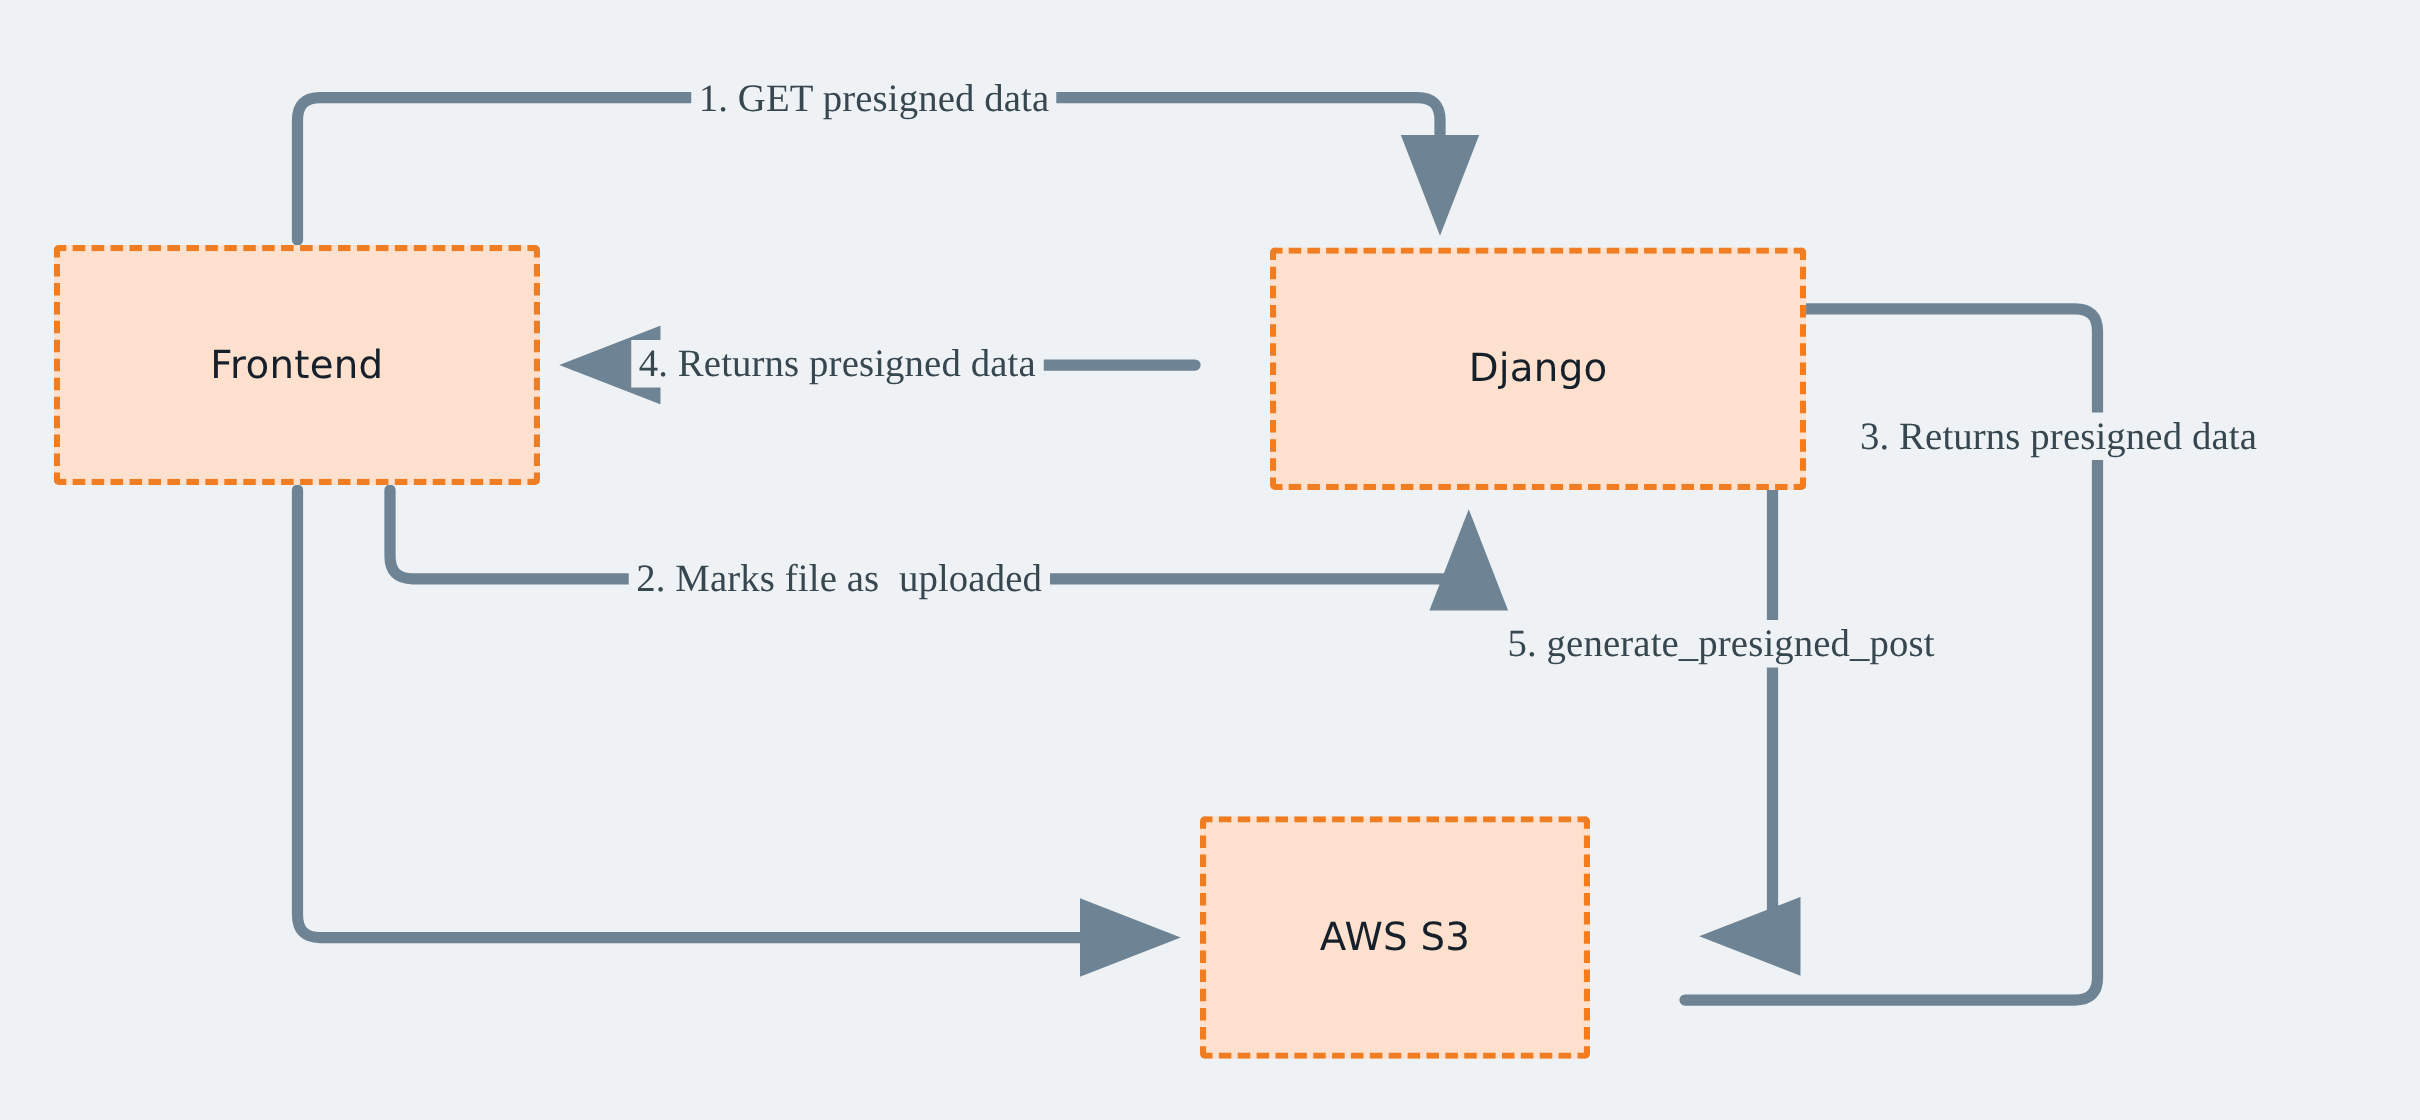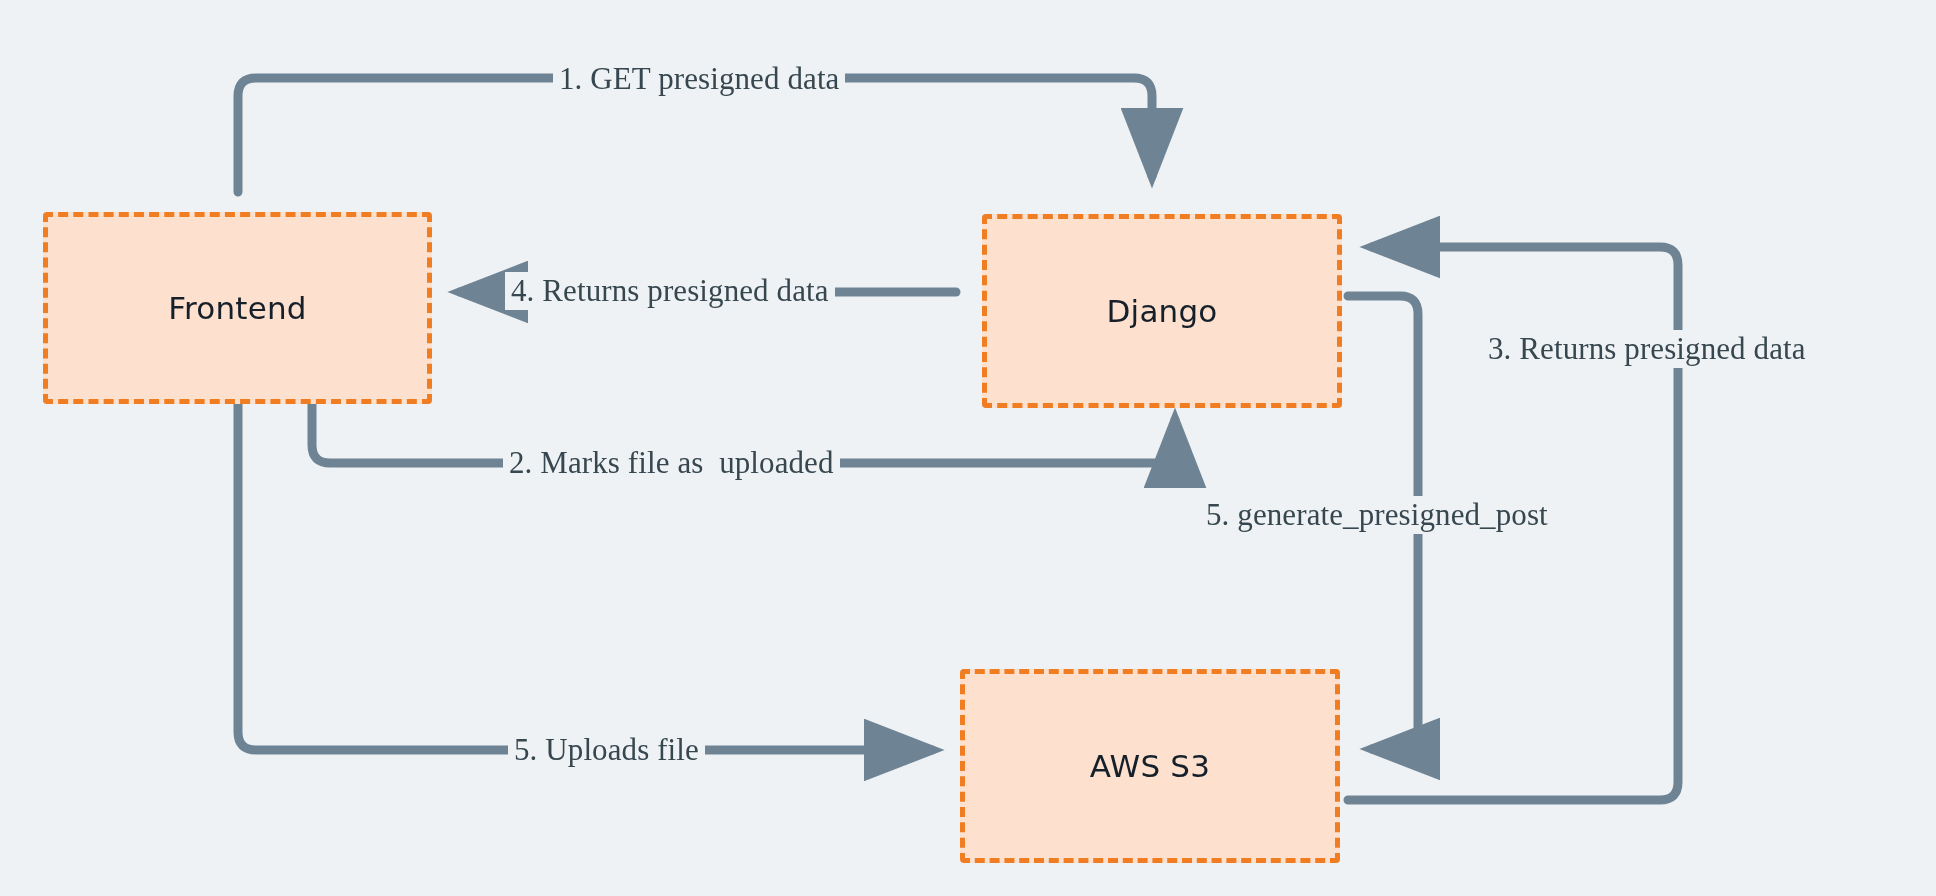--- a/index.html
+++ b/index.html
@@ -29,21 +29,20 @@
   }
   .node {
     position: absolute;
     box-sizing: border-box;
     background: #fde0cd;
     border: 5px dashed #f07d22;
     border-radius: 4px;
     display: flex;
     align-items: center;
     justify-content: center;
-    margin-top: 16px;
   }
   .node-label {
     font-size: 31px;
     color: #16202b;
     font-family: "DejaVu Sans", "Liberation Sans", sans-serif;
     letter-spacing: 0.2px;
     white-space: pre;
   }
   .edge-label {
     position: absolute;
@@ -79,33 +78,32 @@
 
     <path d="M 238 392 L 238 732 Q 238 750 256 750 L 932 750" fill="none" stroke="#6e8494" stroke-width="9" stroke-linecap="round" marker-end="url(#arrowhead)"></path>
 
     <path d="M 312 392 L 312 445 Q 312 463 330 463 L 1157 463 Q 1175 463 1175 445 L 1175 420" fill="none" stroke="#6e8494" stroke-width="9" stroke-linecap="round" marker-end="url(#arrowhead)"></path>
   </svg>
 
   <div class="node" id="node-frontend" style="left:43px; top:196px; width:389px; height:192px;">
     <span class="node-label">Frontend</span>
   </div>
 
-  <div class="node" id="node-django" style="left:982px; top:198px; width:360px; height:194px;">
+  <div class="node" id="node-django" style="left:1016px; top:198px; width:429px; height:194px;">
     <span class="node-label">Django</span>
   </div>
 
-  <div class="node" id="node-aws-s3" style="left:960px; top:653px; width:380px; height:194px;">
+  <div class="node" id="node-aws-s3" style="left:960px; top:653px; width:312px; height:194px;">
     <span class="node-label">AWS S3</span>
   </div>
 
   <div class="edge-label" style="left:553px; top:60px;">1. GET presigned data</div>
 
   <div class="edge-label" style="left:1200px; top:496px;">5. generate_presigned_post</div>
 
   <div class="edge-label" style="left:1482px; top:330px;">3. Returns presigned data</div>
 
   <div class="edge-label" style="left:505px; top:272px;">4. Returns presigned data</div>
 
-  <div class="edge-label" style="left:508px; top:731px;">5. Uploads file</div>
 
   <div class="edge-label" style="left:503px; top:444px;">2. Marks file as  uploaded</div>
 
 </div>
 
 </body></html>

